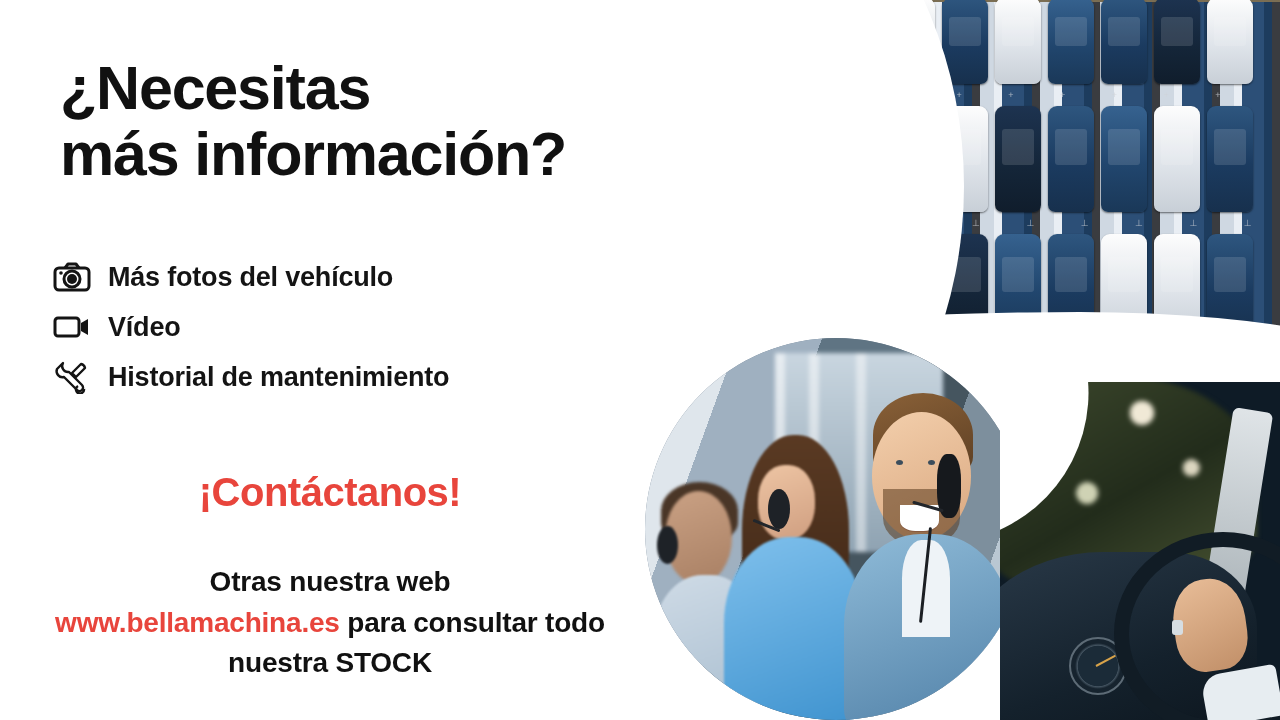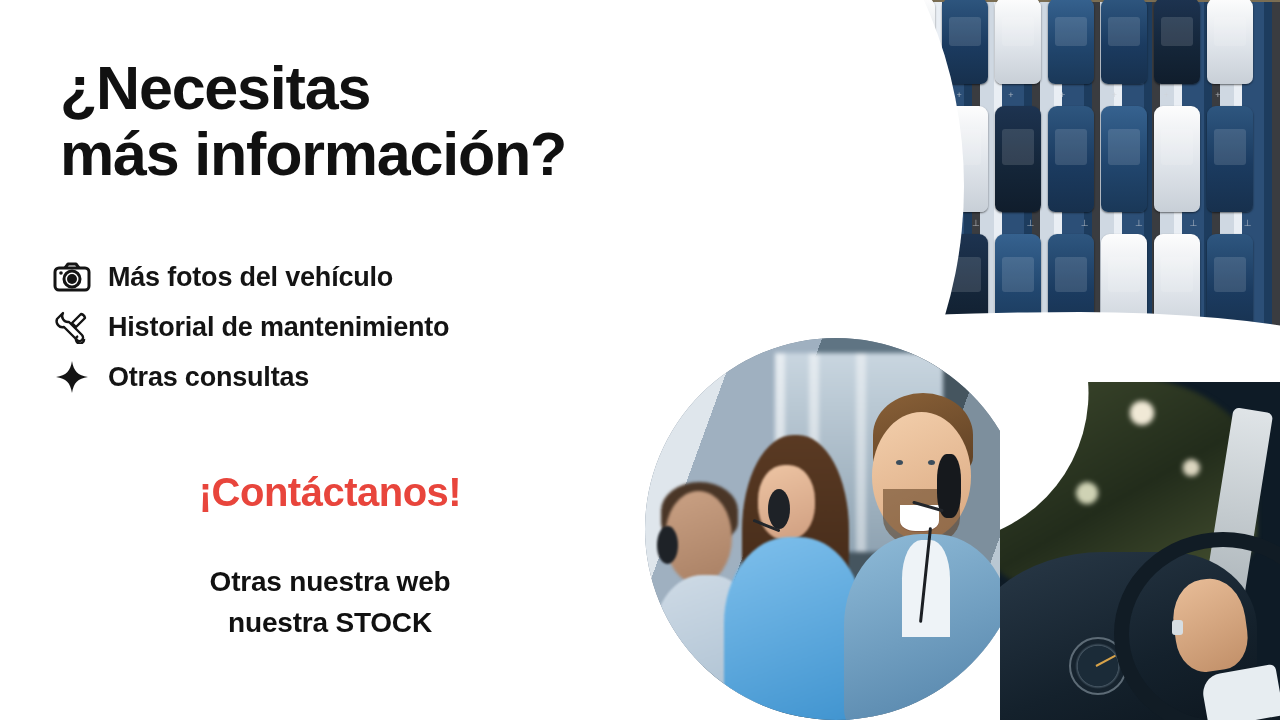--- a/index.html
+++ b/index.html
@@ -409,43 +409,44 @@
             <rect x="2" y="6" width="34" height="22" rx="4" stroke="#141414" stroke-width="3"></rect>
             <path d="M12 6 l3-4 h8 l3 4" stroke="#141414" stroke-width="3" stroke-linejoin="round" fill="none"></path>
             <circle cx="19" cy="17" r="8" stroke="#141414" stroke-width="3"></circle>
             <circle cx="19" cy="17" r="5" fill="#141414"></circle>
             <circle cx="8" cy="11" r="1.8" fill="#141414"></circle>
           </svg>
         </span>
         <span class="txt">Más fotos del vehículo</span>
       </div>
 
+      <div class="benefit">
+        <span class="ico">
+          <svg width="38" height="26" viewBox="0 0 38 26" fill="none">
+            <rect x="2" y="4" width="24" height="18" rx="3" stroke="#141414" stroke-width="3"></rect>
+            <path d="M28 9 l7-4 v16 l-7-4 z" fill="#141414"></path>
+          </svg>
+        </span>
+        <span class="txt">Vídeo</span>
+      </div>
 
       <div class="benefit">
         <span class="ico">
           <svg width="36" height="34" viewBox="0 0 36 34" fill="none">
             <path d="M9 3 a6 6 0 0 0 6 9 l13 13 a3.5 3.5 0 0 1-5 5 L10 17 a6 6 0 0 1-7-8 z" stroke="#141414" stroke-width="2.4" stroke-linejoin="round" fill="none"></path>
             <path d="M27 4 l-9 9 4 4 9-9 a5 5 0 0 0-4-4 z" stroke="#141414" stroke-width="2.4" stroke-linejoin="round" fill="none"></path>
             <path d="M24 26 a4 4 0 1 0 6 3" stroke="#141414" stroke-width="2.4" fill="none"></path>
           </svg>
         </span>
         <span class="txt">Historial de mantenimiento</span>
       </div>
 
-      <div class="benefit">
-        <span class="ico">
-          <svg width="34" height="34" viewBox="0 0 34 34" fill="none">
-            <path d="M17 1 C18.6 11.2 22.8 15.4 33 17 C22.8 18.6 18.6 22.8 17 33
-                     C15.4 22.8 11.2 18.6 1 17 C11.2 15.4 15.4 11.2 17 1 z" fill="#141414"></path>
-          </svg>
-        </span>
-        <span class="txt">Otras consultas</span>
-      </div>
     </div>
 
     <div class="cta">¡Contáctanos!</div>
 
     <div class="footer">
       <div>Otras nuestra web</div>
+      <div><span class="url">www.bellamachina.es</span><span> para consultar todo</span></div>
       <div>nuestra STOCK</div>
     </div>
   </div>
 </div>
 
 </body></html>

